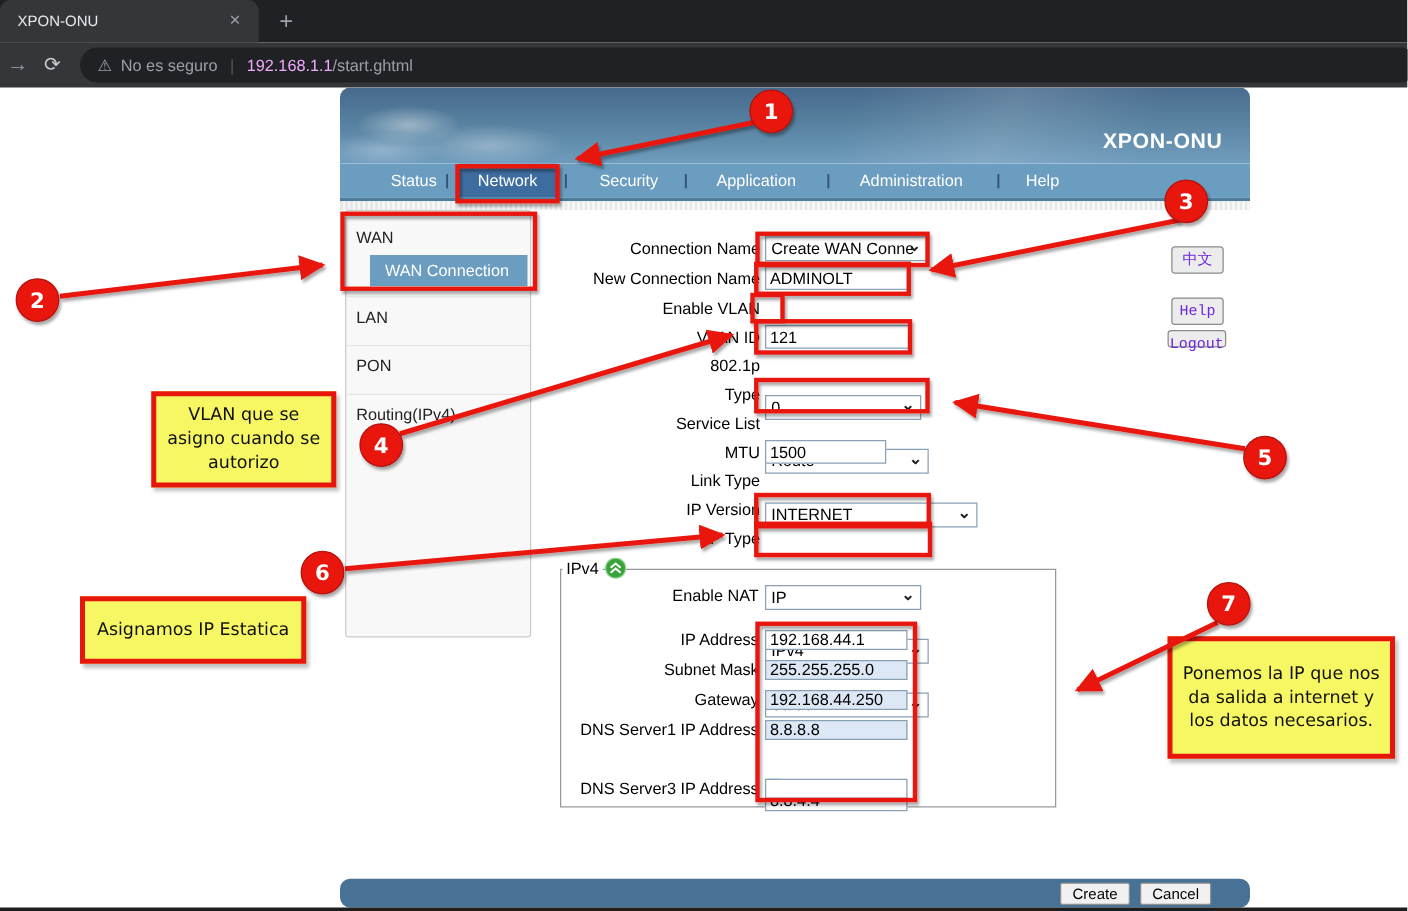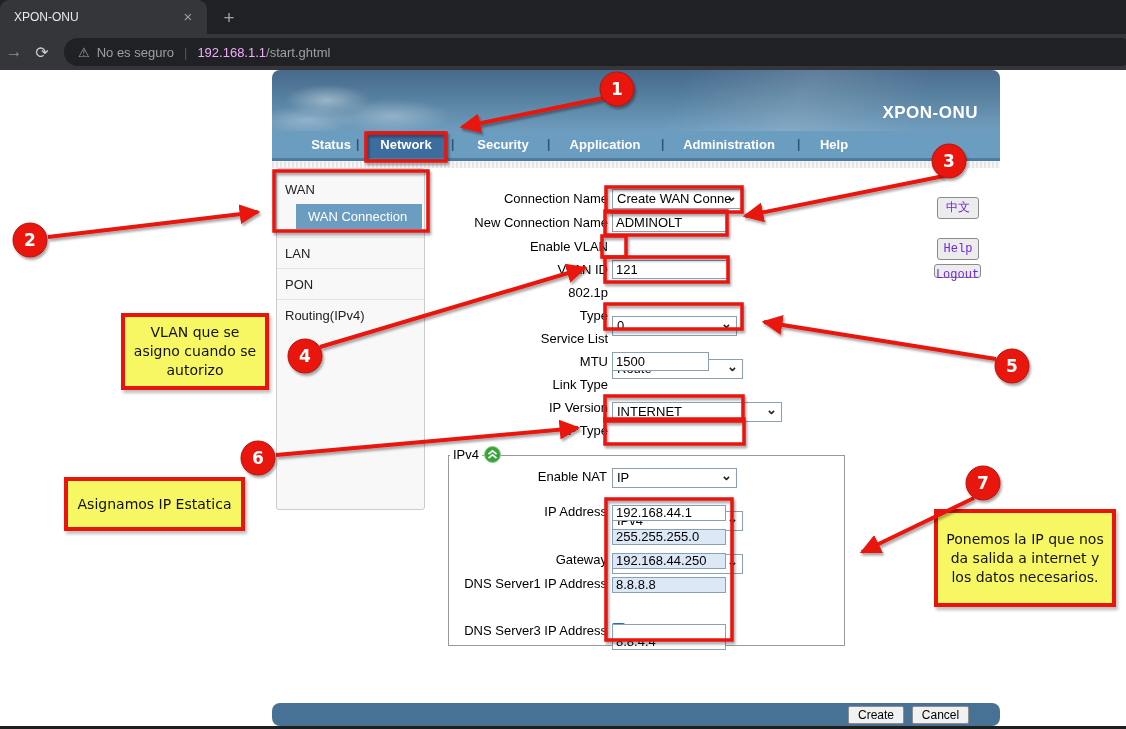--- a/index.html
+++ b/index.html
@@ -34,37 +34,37 @@
             background:
               radial-gradient(ellipse 60px 22px at 55px 30px, rgba(255,255,255,.40), transparent 70%),
               radial-gradient(ellipse 85px 24px at 120px 46px, rgba(255,255,255,.30), transparent 70%),
               radial-gradient(ellipse 70px 20px at 35px 50px, rgba(225,238,248,.35), transparent 70%),
               linear-gradient(115deg, rgba(255,255,255,0) 55%, rgba(255,255,255,.14) 72%, rgba(255,255,255,.02) 88%),
               linear-gradient(180deg,#47698c 0%,#56809f 45%,#6f9cbd 100%); }
   .banner-title { position:absolute; right:22px; top:33px; color:#fff; font-size:17px;
                   font-weight:bold; letter-spacing:.5px; }
   .nav { position:absolute; left:272px; top:131px; width:728px; height:27px; background:#6b9dc0; }
   .nav span.item { position:absolute; top:0; height:27px; line-height:27px; text-align:center;
-                   font-size:13px; font-weight:bold; color:#fff; cursor:pointer; }
+                   font-size:13px; font-weight:normal; color:#fff; cursor:pointer; }
   .nav .sep { position:absolute; top:0; height:27px; line-height:26px; color:#2f5478;
               font-size:12px; font-weight:bold; }
   .nav .status-item { color:#1b3a63; }
   .nav .active { background:#3d6d9e; color:#fff; }
   .navline { position:absolute; left:272px; top:158px; width:728px; height:3px; background:#4d7d9e; }
   .speckle { position:absolute; left:272px; top:161px; width:728px; height:7px;
              background:repeating-linear-gradient(90deg,#e7e7e7 0 2px,#f6f6f6 2px 4px); }
 
   
   .sidebar { position:absolute; left:276px; top:168px; width:149px; height:342px; background:#f8f8f8;
              border:1px solid #cccccc; border-radius:3px; }
   .side-group-label { padding:13px 0 0 8px; font-size:13px; color:#222; }
   .side-active { margin:7px 0 0 19px; width:126px; height:25px; line-height:25px; background:#6b9dc0;
                  color:#fff; font-size:13px; padding-left:12px; cursor:pointer; }
   .side-row { height:31px; line-height:31px; padding-left:8px; font-size:13px; color:#222;
-              border-top:1px solid #e4e4e4; margin-top:0; cursor:pointer; }
+              border-top:1px solid #e4e4e4; margin-top:8px; cursor:pointer; }
   .side-row:first-of-type { margin-top:8px; }
 
   
   .flabel { position:absolute; left:340px; width:268px; text-align:right; font-size:13px;
             color:#000; line-height:20px; white-space:nowrap; }
   .ctrl { position:absolute; left:612px; }
   .sel { height:20px; border:1px solid #8aa0b4; background:#fff; font-size:13px; line-height:18px;
          padding:0 16px 0 4px; position:relative; color:#000; cursor:pointer; white-space:nowrap; overflow:hidden; }
   .sel::after { content:"⌄"; position:absolute; right:4px; top:-2px; font-size:13px; color:#222;
                 font-weight:bold; }
@@ -189,20 +189,21 @@
     <path d="M4.5 8.2 L8.5 4.8 L12.5 8.2" fill="none" stroke="#fff" stroke-width="1.6"></path>
     <path d="M4.5 12.2 L8.5 8.8 L12.5 12.2" fill="none" stroke="#fff" stroke-width="1.6"></path>
   </svg>
 
   <div class="flabel" style="top:467px;width:267px;">Enable NAT</div>
   <div class="ctrl cbx" style="top:470px;"></div>
 
   <div class="flabel" style="top:502px;width:267px;">IP Address</div>
   <div class="ctrl" style="top:503px;width:114px;"><input class="inp" style="height: 16px;" value="192.168.44.1"></div>
 
+  <div class="flabel" style="top:526px;width:267px;">Subnet Mask</div>
   <div class="ctrl" style="top:527px;width:114px;"><input class="inp fill" style="height: 16px;" value="255.255.255.0"></div>
 
   <div class="flabel" style="top:550px;width:267px;">Gateway</div>
   <div class="ctrl" style="top:551px;width:114px;"><input class="inp fill" style="height: 16px;" value="192.168.44.250"></div>
 
   <div class="flabel" style="top:574px;width:267px;">DNS Server1 IP Address</div>
   <div class="ctrl" style="top:575px;width:114px;"><input class="inp fill" style="height: 16px;" value="8.8.8.8"></div>
 
   <div class="ctrl" style="top:599px;width:114px;margin-top:33px;"><input class="inp" style="height: 16px;" value="8.8.4.4"></div>
 

